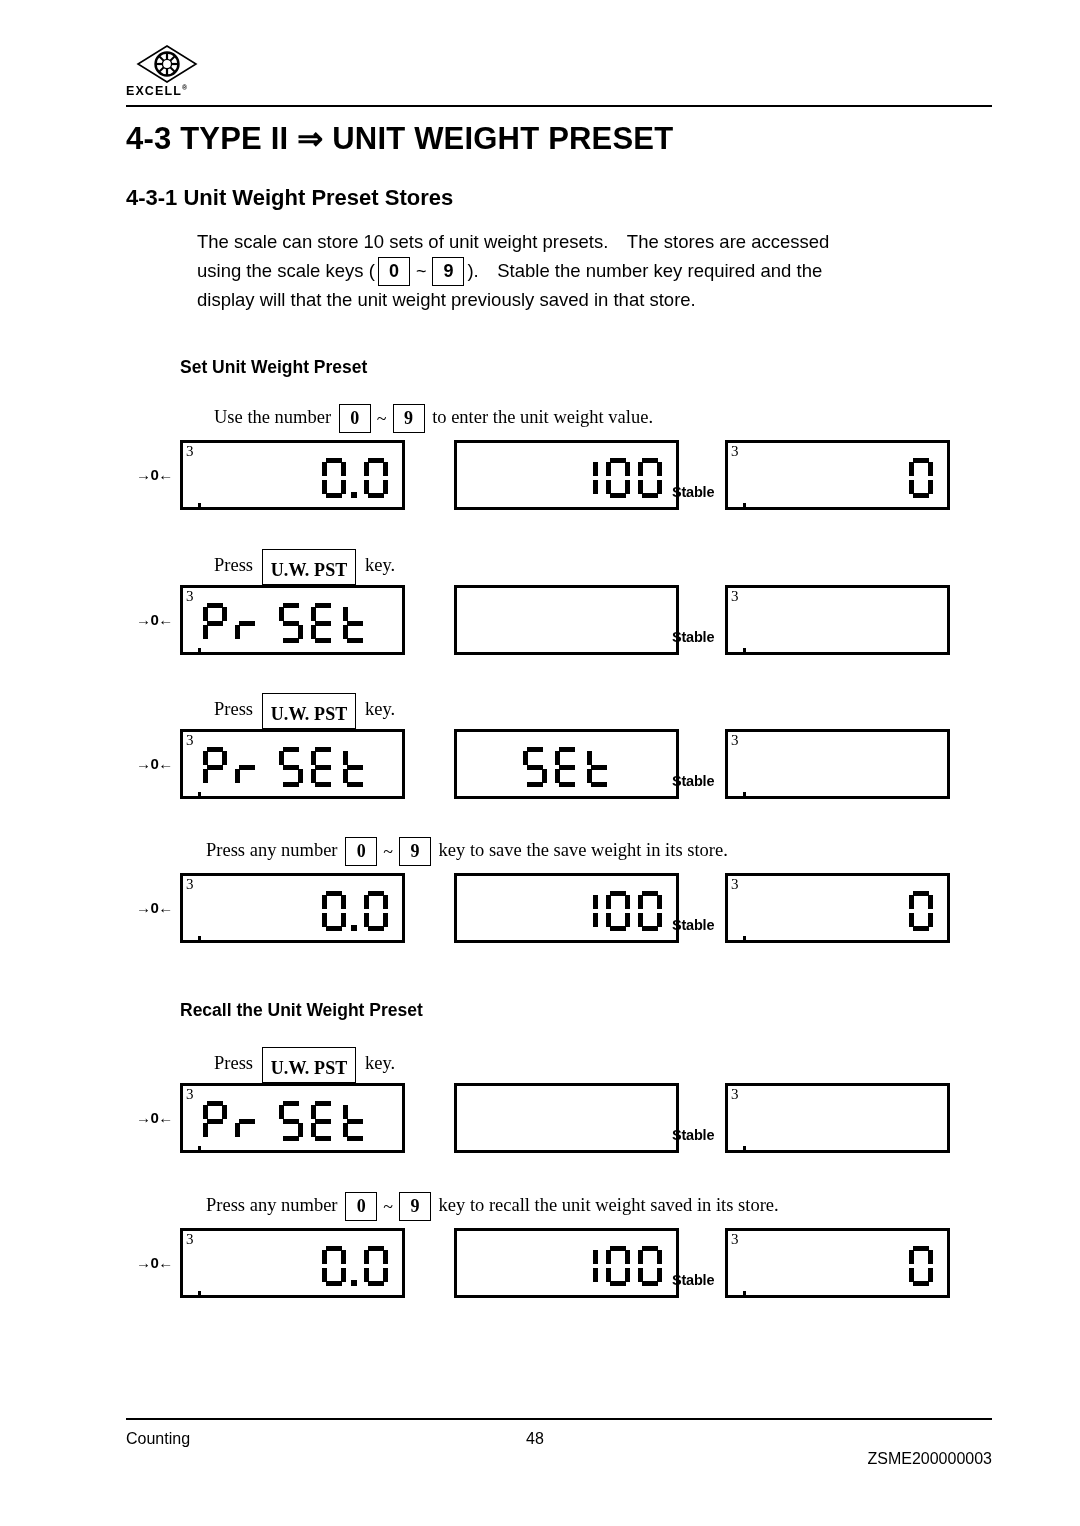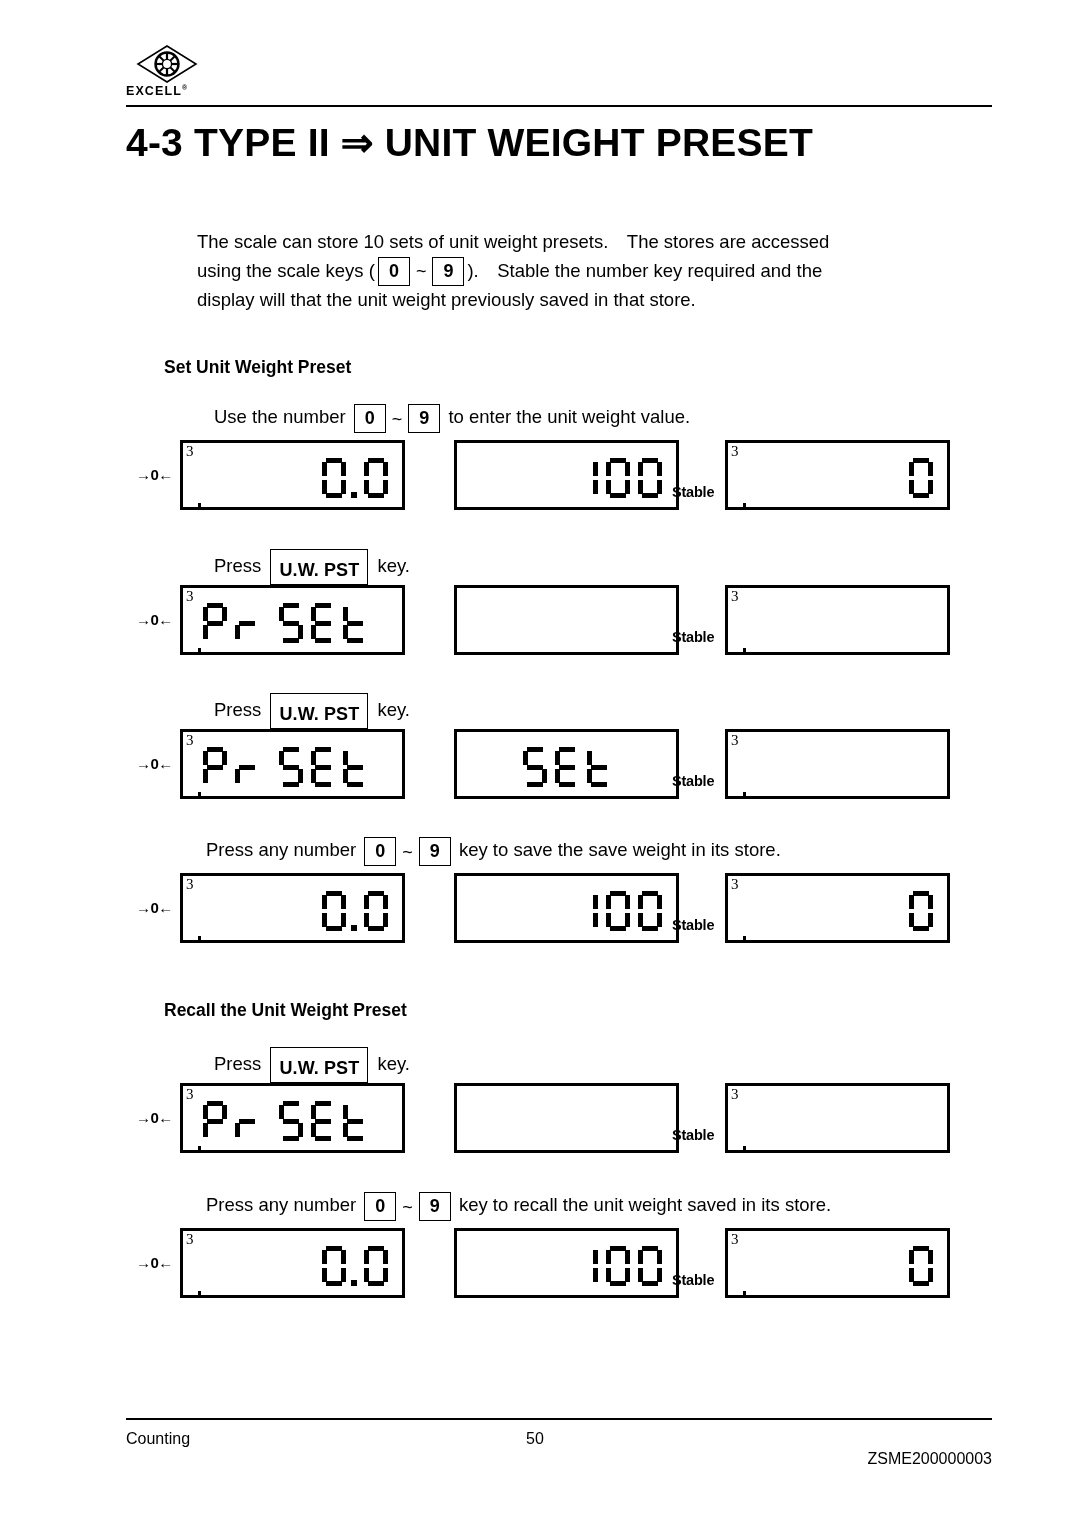--- a/index.html
+++ b/index.html
@@ -75,36 +75,36 @@
     width: 866px;
     height: 0;
     border-top: 2.6px solid #000;
   }
 
   
   .h1-title {
     position: absolute;
     left: 126px;
     top: 120px;
-    font-size: 39px;
+    font-size: 31px;
     font-weight: bold;
     letter-spacing: 0.2px;
     white-space: nowrap;
   }
   .h2-title {
     position: absolute;
     left: 126px;
     top: 185px;
     font-size: 22px;
     font-weight: bold;
     white-space: nowrap;
   }
   .h3-title {
     position: absolute;
-    left: 164px;
+    left: 180px;
     font-size: 17.5px;
     font-weight: bold;
     white-space: nowrap;
   }
   #set-heading { top: 357px; }
   #recall-heading { top: 1000px; }
 
   
   .intro {
     position: absolute;
@@ -144,20 +144,21 @@
     font-size: 18px;
     vertical-align: middle;
   }
 
   
   .step-text {
     position: absolute;
     font-size: 18.5px;
     white-space: nowrap;
     line-height: 24px;
+    font-family: Liberation Serif, serif;
   }
 
   
   .disp-row {
     position: absolute;
     left: 0;
     width: 1080px;
     height: 76px;
   }
   .zero-ind {
@@ -288,20 +289,21 @@
         <line x1="23" y1="12" x2="39" y2="28" stroke="#000" stroke-width="2"></line>
         <line x1="39" y1="12" x2="23" y2="28" stroke="#000" stroke-width="2"></line>
         <circle cx="31" cy="20" r="4.6" fill="#fff" stroke="#000" stroke-width="1.4"></circle>
       </svg>
       <div class="logo-word"><span>EXCELL</span><span class="logo-reg">®</span></div>
     </div>
   </div>
   <div class="header-rule"></div>
 
   <div class="h1-title">4-3 TYPE II ⇒ UNIT WEIGHT PRESET</div>
+  <div class="h2-title">4-3-1 Unit Weight Preset Stores</div>
 
   <div class="intro">
     <div class="line">The scale can store 10 sets of unit weight presets. The stores are accessed</div>
     <div class="line"><span>using the scale keys (</span><span class="keybox num">0</span><span class="tilde">~</span><span class="keybox num">9</span><span>). Stable the number key required and the</span></div>
     <div class="line">display will that the unit weight previously saved in that store.</div>
   </div>
 
   <div class="h3-title" id="set-heading">Set Unit Weight Preset</div>
   <div class="h3-title" id="recall-heading">Recall the Unit Weight Preset</div>
 
@@ -682,17 +684,17 @@
             </span>
           </div>
         </div>
         <div class="stable-label">Stable</div>
       </div>
     </div>
 
   <div class="footer-rule"></div>
   <div class="footer">
     <span class="f-left">Counting</span>
-    <span class="f-mid">50</span>
+    <span class="f-mid">48</span>
     <span class="f-right">ZSME200000003</span>
   </div>
 
 </div>
 
 </body></html>

